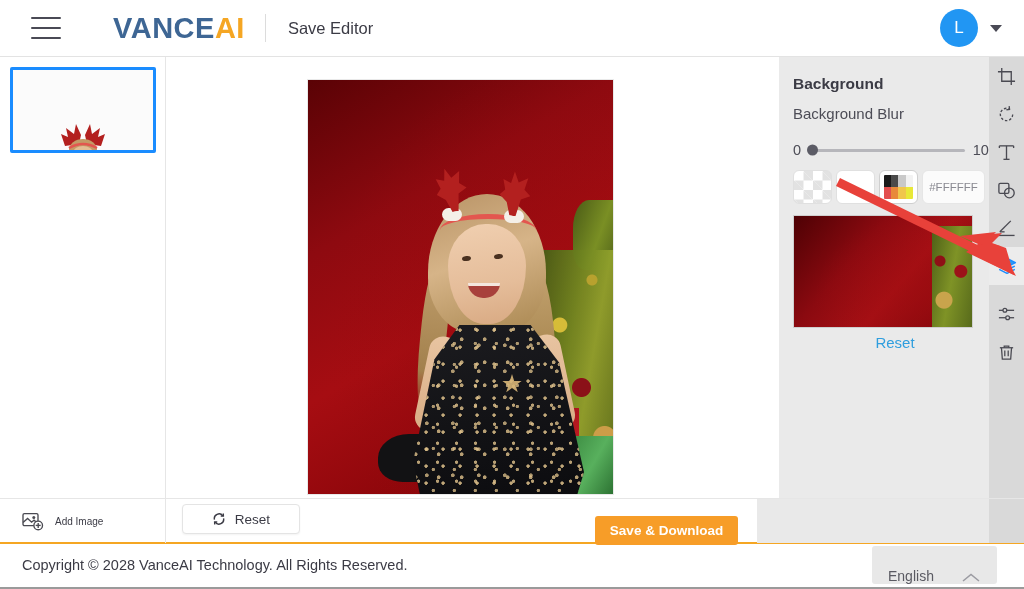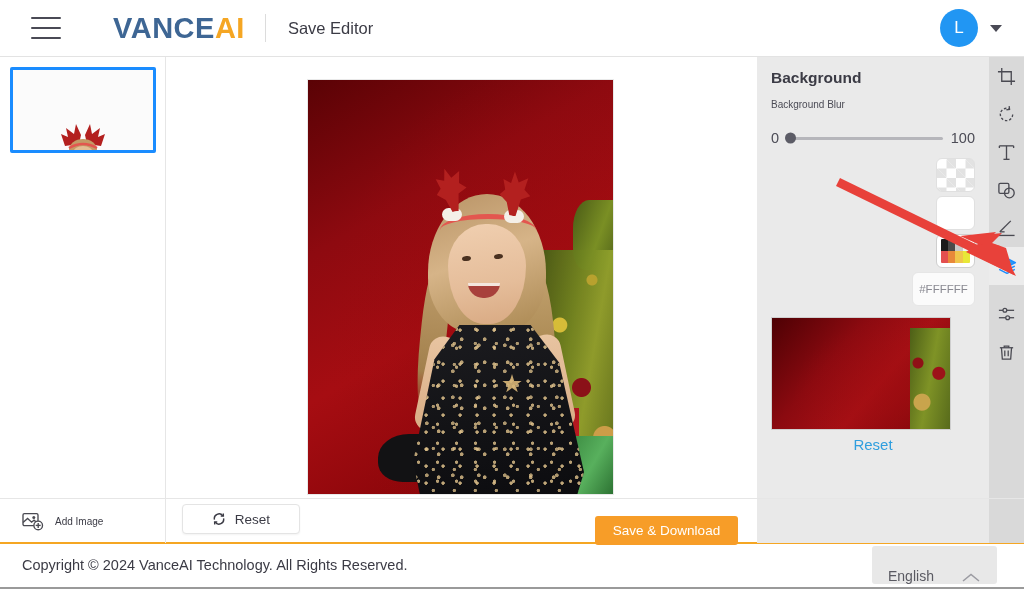--- a/index.html
+++ b/index.html
@@ -181,41 +181,41 @@
   }
   .star {
     position: absolute; left: 104px; top: 234px; width: 20px; height: 20px;
     background: #d8b678;
     clip-path: polygon(50% 0%, 61% 35%, 98% 35%, 68% 57%, 79% 91%, 50% 70%, 21% 91%, 32% 57%, 2% 35%, 39% 35%);
     opacity: .9;
   }
 
   
   .right-panel {
-    position: absolute; left: 757px; top: 57px; width: 232px; height: 441px;
-    background: #eaeaea; padding: 12px 14px 0 14px;
+    position: absolute; left: 779px; top: 57px; width: 232px; height: 441px;
+    background: #eaeaea; padding: 18px 14px 0 14px;
   }
   .panel-title { font-size: 15.5px; font-weight: bold; color: #3b3b45; }
-  .panel-label { font-size: 10px; color: #4c4c56; margin-top: 12px; }
+  .panel-label { font-size: 15px; color: #4c4c56; margin-top: 12px; }
 
   .slider-row {
     display: flex; align-items: center; gap: 8px; margin-top: 20px;
   }
   .slider-min, .slider-max { font-size: 14.5px; color: #4c4c56; }
   .slider-track {
     position: relative; flex: 1; height: 3px; background: #b6b6bb; border-radius: 2px;
     cursor: pointer;
   }
   .slider-handle {
     position: absolute; left: 0; top: 50%; transform: translate(-2px,-50%);
     width: 11px; height: 11px; border-radius: 50%; background: #5c5c66;
     cursor: grab;
   }
 
-  .swatch-row { display: flex; gap: 4px; margin-top: 12px; align-items: flex-end; flex-direction: column; }
+  .swatch-row { display: flex; gap: 4px; margin-top: 12px; align-items: flex-start; }
   .swatch {
     width: 39px; height: 34px; border-radius: 6px; background: #fff;
     border: 1px solid #e0e0e0; cursor: pointer; overflow: hidden;
   }
   .swatch.transparent {
     background-image:
       linear-gradient(45deg, #e2e2e2 25%, transparent 25%, transparent 75%, #e2e2e2 75%),
       linear-gradient(45deg, #e2e2e2 25%, transparent 25%, transparent 75%, #e2e2e2 75%);
     background-size: 19px 19px;
     background-position: 0 0, 9.5px 9.5px;
@@ -292,21 +292,21 @@
     position: absolute; left: 182px; top: 5px; width: 118px; height: 30px;
     background: #fff; border: 1px solid #e4e4e4; border-radius: 4px;
     display: flex; align-items: center; justify-content: center; gap: 9px;
     font-size: 13.5px; color: #3b3b45; cursor: pointer;
     box-shadow: 0 1px 2px rgba(0,0,0,.05);
   }
   .save-btn {
     position: absolute; left: 595px; top: 17px; width: 143px; height: 29px;
     background: #f79d28; border-radius: 3px;
     display: flex; align-items: center; justify-content: center;
-    color: #ffffff; font-size: 13.5px; font-weight: normal; cursor: pointer;
+    color: #ffffff; font-size: 13.5px; font-weight: bold; cursor: pointer;
   }
   .bar-gray-right {
     position: absolute; left: 757px; top: 0; width: 267px; height: 44px;
     background: #e9e9e9;
   }
   .bar-gray-right .tb { position: absolute; left: 232px; top: 0; width: 35px; height: 44px; background: #d9d9d9; }
 
   .footer {
     position: absolute; left: 0; top: 546px; width: 1024px; height: 43px;
     background: #ffffff; border-bottom: 2px solid #9a9a9a;
@@ -504,21 +504,21 @@
         <path d="M2.8 8.8 A5.4 5.4 0 0 1 12.4 4.4"></path>
         <path d="M12.9 1.6 L13 4.7 L10 4.6"></path>
         <path d="M3.1 14.4 L3 11.3 L6 11.4"></path>
       </svg>
       <span>Reset</span>
     </div>
     <div class="save-btn">Save &amp; Download</div>
   </div>
 
   <div class="footer">
-    <div class="copyright">Copyright © 2024 VanceAI Technology. All Rights Reserved.</div>
+    <div class="copyright">Copyright © 2028 VanceAI Technology. All Rights Reserved.</div>
   </div>
   <div class="lang-select">
     <span class="lang-label">English</span>
     <svg width="20" height="12" viewBox="0 0 20 12" fill="none" stroke="#9b9ba2" stroke-width="1.5">
       <path d="M2 9 L10 2.5 L18 9"></path>
     </svg>
   </div>
 
   <svg class="arrow-overlay" viewBox="0 0 1024 589">
     <g>

